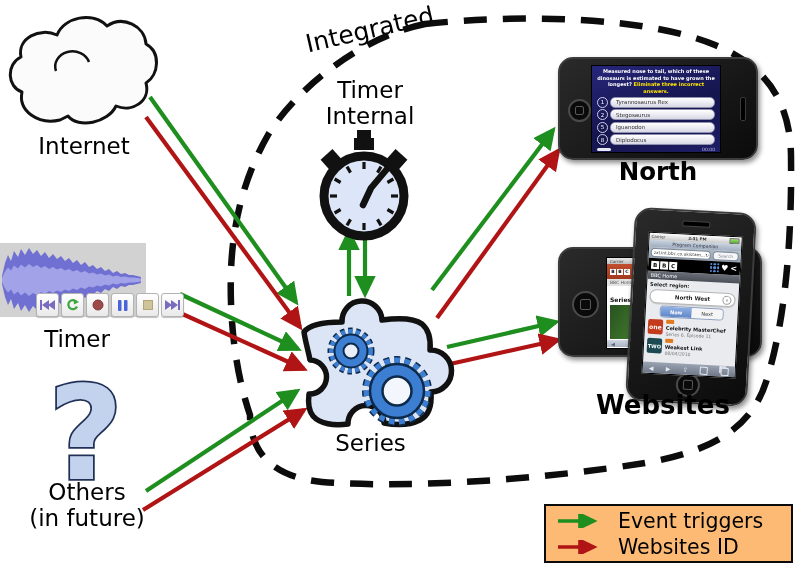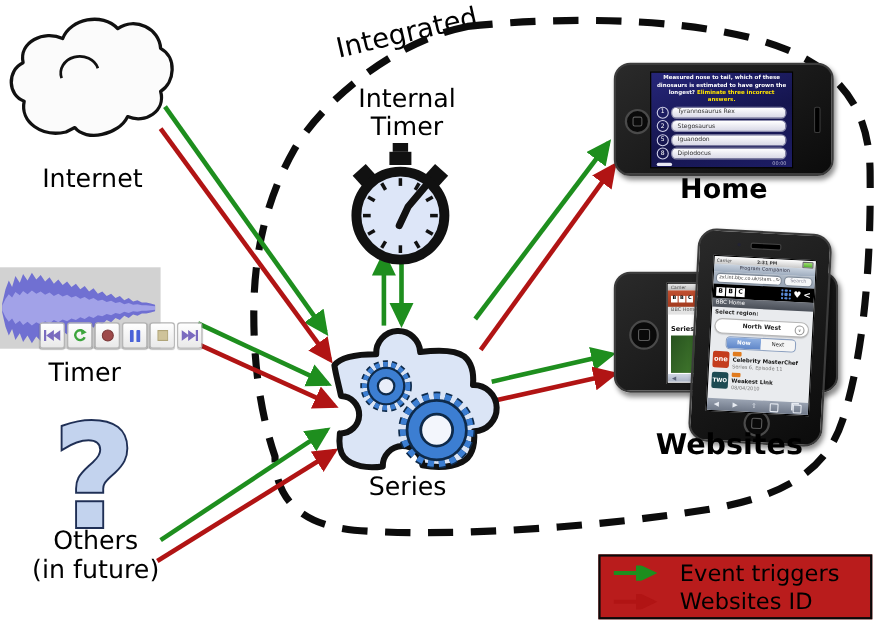--- a/index.html
+++ b/index.html
@@ -119,21 +119,21 @@
   .pbadge{width:8px;height:4px;background:#e07b1f;border-radius:1px;}
   .ptit{font-size:5px;font-weight:bold;color:#111;}
   .psub{font-size:4.5px;color:#777;}
   #ptool{height:11px;background:linear-gradient(#9aa3b2,#6f7888);display:flex;align-items:center;
          justify-content:space-around;color:#e7ebf2;font-size:6px;}
   #ptool .sq{width:6px;height:6px;border:1px solid #e7ebf2;border-radius:1px;}
   #ptool .sq2{width:6px;height:6px;border:1px solid #e7ebf2;border-radius:1px;
               box-shadow:-2px -2px 0 -0.5px #e7ebf2;}
 
   
-  #legend{left:544px;top:504px;width:249px;height:59px;background:#b91c1c;border:2.5px solid #0a0a0a;
+  #legend{left:544px;top:504px;width:249px;height:59px;background:#fdba74;border:2.5px solid #0a0a0a;
           z-index:6;display:flex;flex-direction:column;justify-content:center;gap:1px;padding-left:10px;
           box-sizing:border-box;}
   .legrow{display:flex;align-items:center;gap:8px;height:25px;}
   .legrow .txt{font-size:20.5px;color:#000;}
 </style>
 </head>
 <body>
 
 <div id="stage">
 
@@ -233,41 +233,41 @@
         <circle r="30" fill="none" stroke="#0e2a4a" stroke-width="10" stroke-dasharray="5.5 4.4"></circle>
         <circle r="30" fill="none" stroke="#3c7ed2" stroke-width="7" stroke-dasharray="5.5 4.4"></circle>
         <circle r="27" fill="#3c7ed2" stroke="#0e2a4a" stroke-width="2.5"></circle>
         <circle r="14.5" fill="#f3f6fc" stroke="#0e2a4a" stroke-width="2.5"></circle>
       </g>
     </g>
 
     <text x="48" y="479" font-family="DejaVu Sans, sans-serif" font-size="130" font-weight="bold" fill="#c3d3ee" stroke="#1f2f55" stroke-width="3.5" paint-order="stroke fill">?</text>
   </svg>
 
-  <div class="lbl" style="left:28px;top:151px;width:112px;">Internet</div>
+  <div class="lbl" style="left:28px;top:134px;width:112px;">Internet</div>
 
   <div class="lbl" style="left:290px;top:16px;width:160px;font-size:25px;transform:rotate(-13deg);">Integrated</div>
 
   <div class="lbl" style="left:295px;top:78px;width:150px;">
+    <div>Timer</div>
     <div>Internal</div>
-    <div>Timer</div>
   </div>
 
   <div class="lbl" style="left:293px;top:431px;width:155px;z-index:2;">
     <div>Series</div>
   </div>
 
   <div class="lbl" style="left:22px;top:327px;width:110px;">Timer</div>
 
   <div class="lbl" style="left:8px;top:480px;width:158px;">
     <div>Others</div>
     <div>(in future)</div>
   </div>
 
-  <div class="lbl" style="left:598px;top:158px;width:120px;font-size:24.5px;font-weight:bold;z-index:6;">Home</div>
+  <div class="lbl" style="left:598px;top:158px;width:120px;font-size:24.5px;font-weight:bold;z-index:6;">North</div>
 
   <div class="lbl" style="left:593px;top:391px;width:140px;font-size:26px;font-weight:bold;z-index:6;">Websites</div>
 
   <div class="abs" id="wavebox">
     <svg width="146" height="74">
       <polygon fill="#7070d2" points="
         2,33 5,20 8,12 11,18 14,8 18,14 21,6 25,12 29,5 33,11 37,7 41,13 45,9 49,15 53,11
         57,16 61,13 65,18 69,15 73,20 77,17 81,22 85,19 89,24 93,22 97,26 101,24 105,28
         109,26 113,30 117,28 121,31 125,30 129,32 133,32 137,33 141,34
         141,40 137,41 133,42 129,42 125,44 121,43 117,46 113,44 109,48 105,46 101,50 97,48

